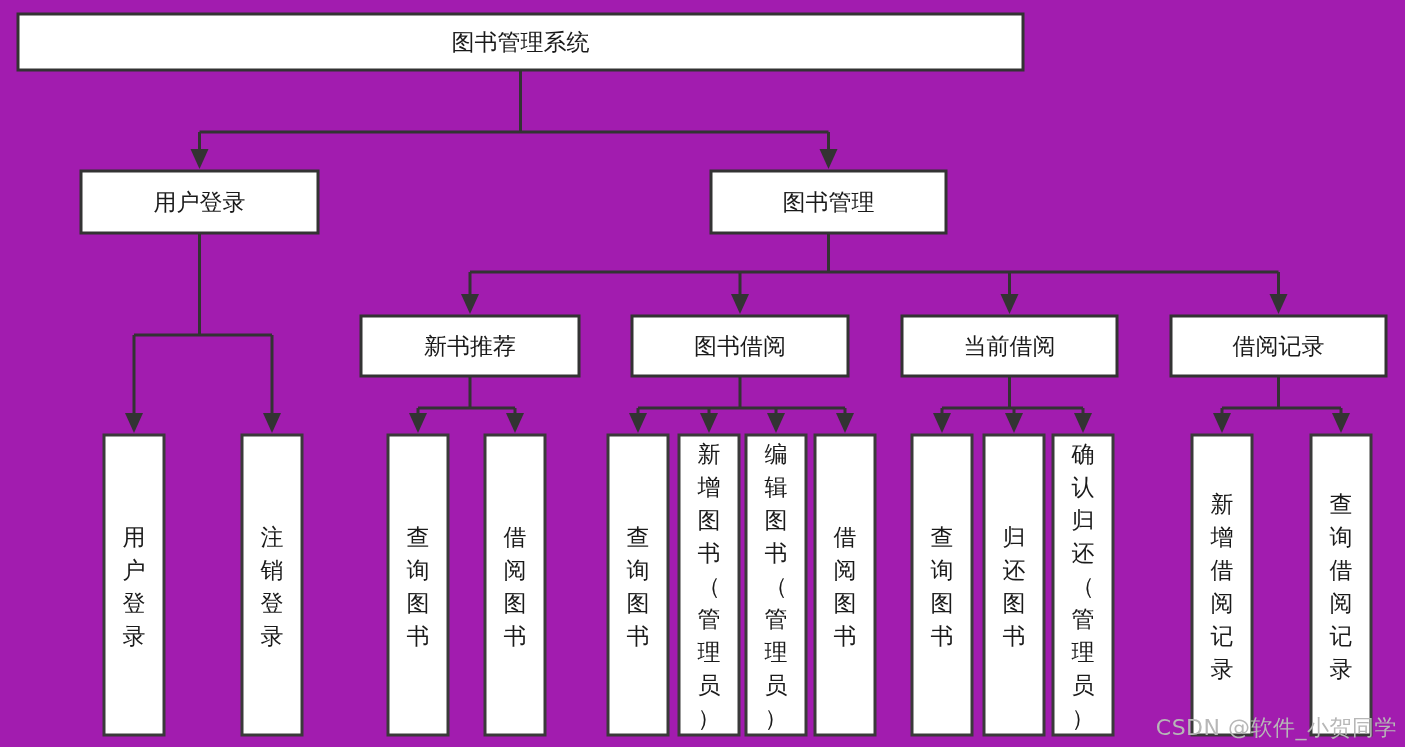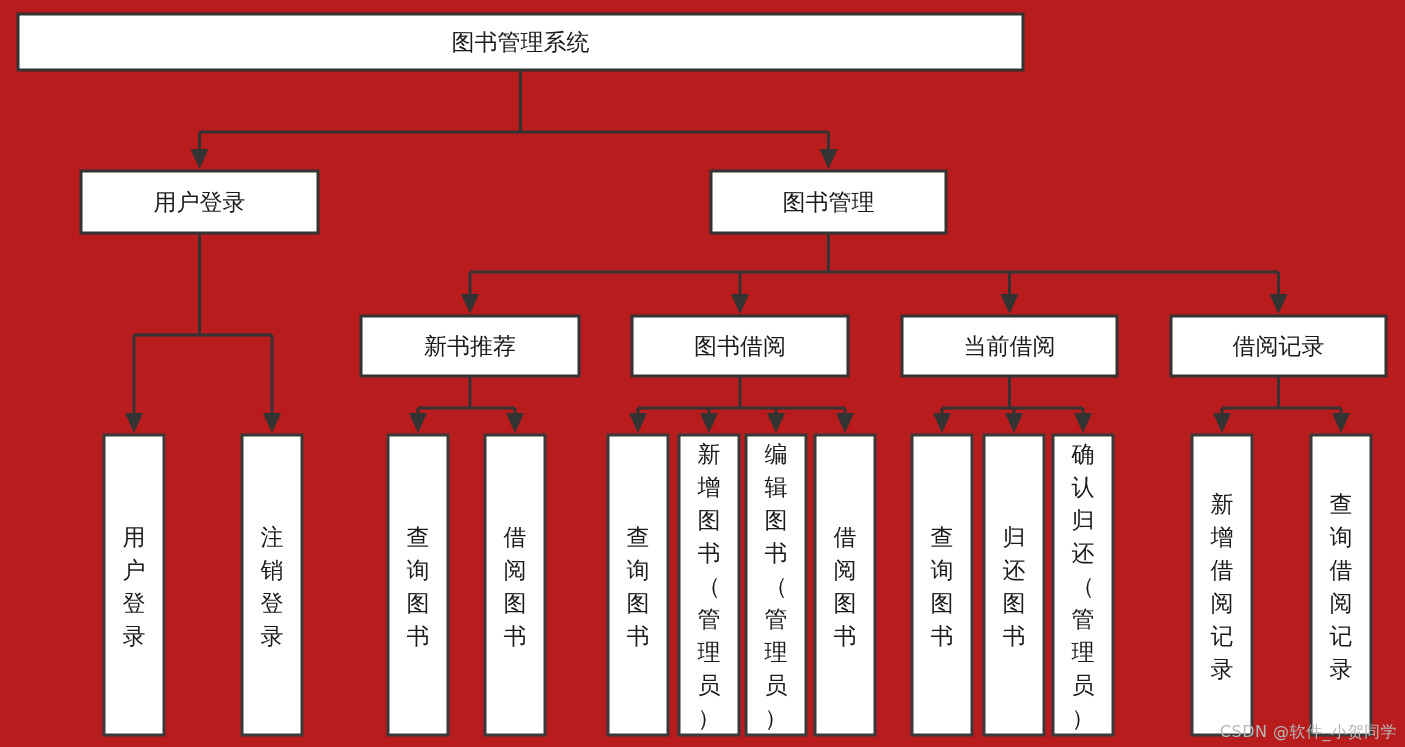--- a/index.html
+++ b/index.html
@@ -11,21 +11,21 @@
   body {
     width: 1405px;
     height: 747px;
     overflow: hidden;
     font-family: "DejaVu Sans", "Liberation Sans", sans-serif;
   }
   #diagram-root {
     position: relative;
     width: 1405px;
     height: 747px;
-    background: #b91c1c;
+    background: #a21caf;
   }
   svg#diagram-svg {
     position: absolute;
     left: 0;
     top: 0;
     width: 1405px;
     height: 747px;
     display: block;
   }
   .node-box {
@@ -59,21 +59,21 @@
     fill: #1a1a1a;
     font-family: "DejaVu Sans", "Liberation Sans", sans-serif;
     font-size: 23px;
     text-anchor: middle;
   }
   .watermark {
     position: absolute;
     right: 8px;
     bottom: 4px;
     color: #b7b7b7;
-    font-size: 16px;
+    font-size: 22px;
     font-family: "DejaVu Sans", "Liberation Sans", sans-serif;
     white-space: nowrap;
     letter-spacing: 0.5px;
     pointer-events: none;
   }
 </style>
 </head>
 <body>
 
 <div id="diagram-root">

